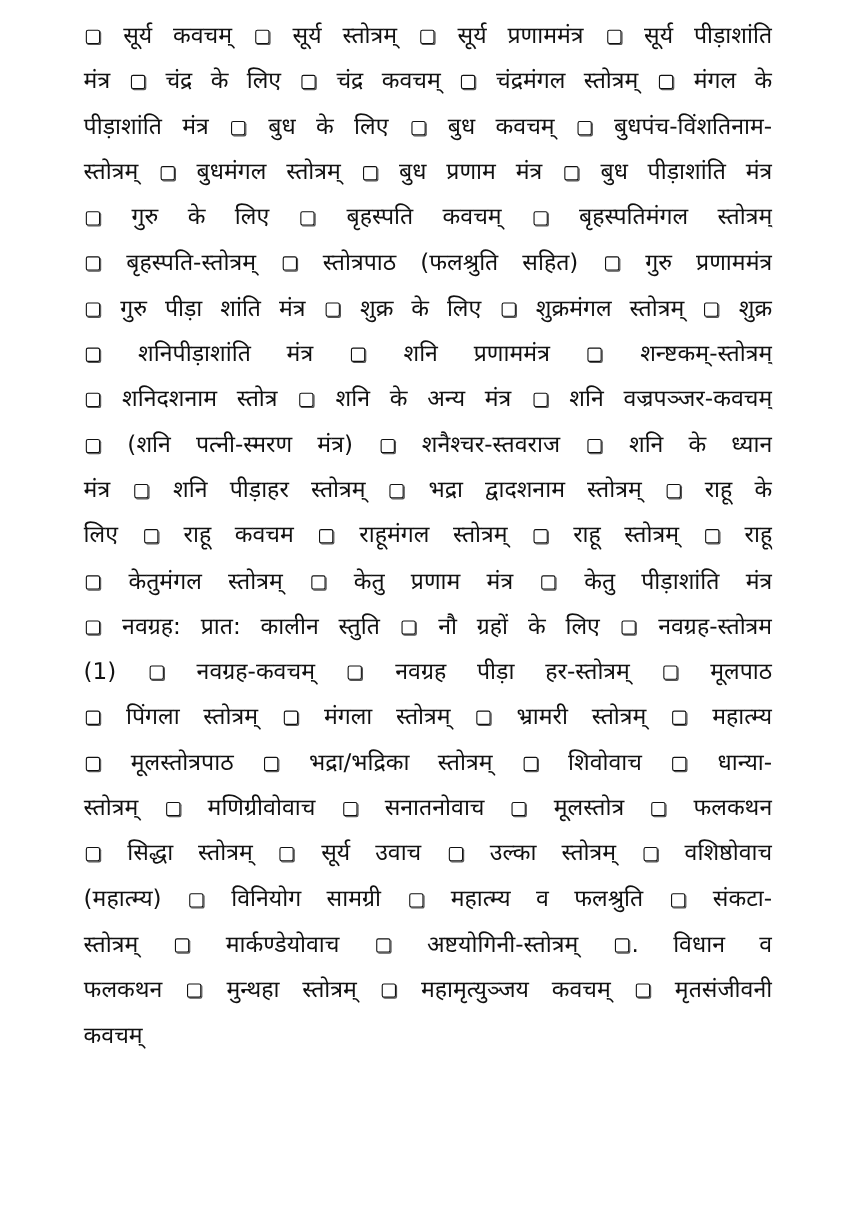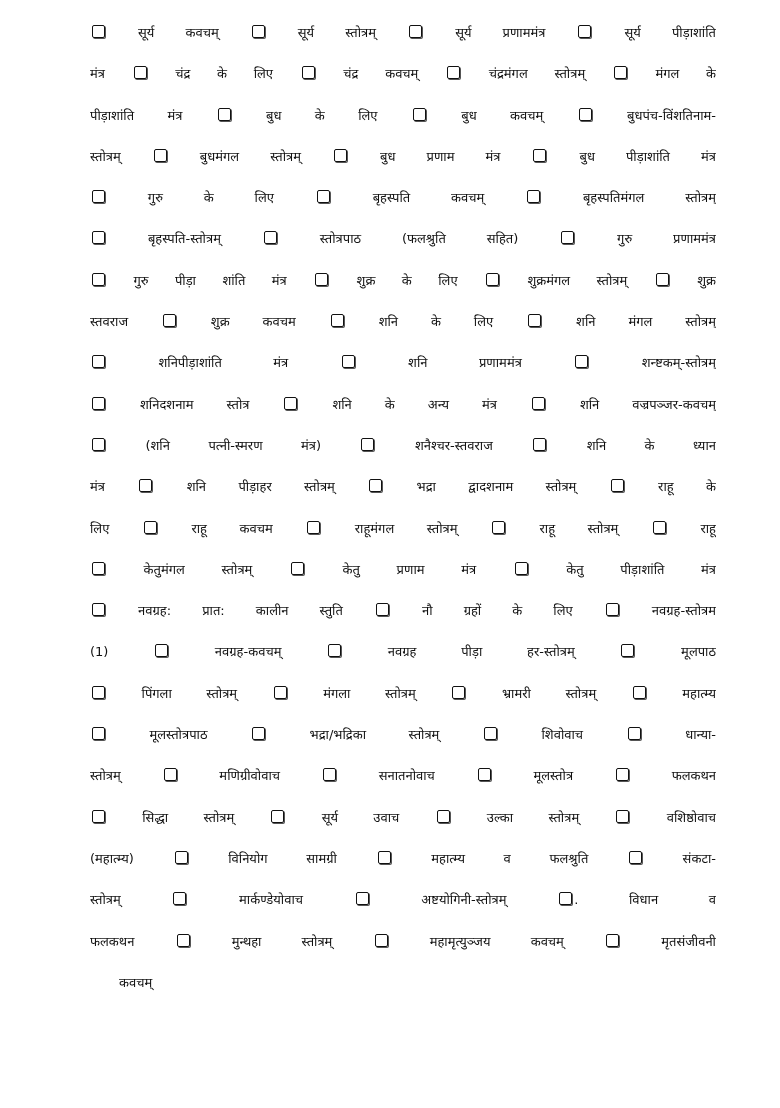--- a/index.html
+++ b/index.html
@@ -1,35 +1,35 @@
 <!DOCTYPE html>
 <html><head>
 <meta charset="utf-8">
 <style>
   html, body { margin: 0; padding: 0; background: #ffffff; }
   body { width: 780px; height: 1108px; overflow: hidden; position: relative; }
   .page {
     position: absolute;
-    left: 90px;
+    left: 76px;
     top: 12px;
     width: 626px;
     font-family: "DejaVu Sans", "Liberation Sans", sans-serif;
-    font-size: 13px;
+    font-size: 21px;
     line-height: 41.3px;
     color: #111;
   }
   .line {
     display: block;
     height: 41.3px;
     white-space: nowrap;
     text-align: justify;
     text-align-last: justify;
     overflow: hidden;
   }
-  .line.last { text-align-last: left; margin-left: 29px; }
+  .line.last { text-align-last: left; }
   .box {
     display: inline-block;
     width: 11px;
     height: 11px;
     border: 1.6px solid #111;
     border-radius: 2px;
     box-shadow: 1px 1px 0 #555;
     margin: 0 2px;
     vertical-align: -1px;
   }
@@ -38,21 +38,20 @@
 <body>
 
 <div class="page" id="page">
     <div class="line"><span class="box"></span><span> सूर्य कवचम् </span><span class="box"></span><span> सूर्य स्तोत्रम् </span><span class="box"></span><span> सूर्य प्रणाममंत्र </span><span class="box"></span><span> सूर्य पीड़ाशांति</span></div>
     <div class="line"><span>मंत्र </span><span class="box"></span><span> चंद्र के लिए </span><span class="box"></span><span> चंद्र कवचम् </span><span class="box"></span><span> चंद्रमंगल स्तोत्रम् </span><span class="box"></span><span> मंगल के</span></div>
     <div class="line"><span>पीड़ाशांति मंत्र </span><span class="box"></span><span> बुध के लिए </span><span class="box"></span><span> बुध कवचम् </span><span class="box"></span><span> बुधपंच-विंशतिनाम-</span></div>
     <div class="line"><span>स्तोत्रम् </span><span class="box"></span><span> बुधमंगल स्तोत्रम् </span><span class="box"></span><span> बुध प्रणाम मंत्र </span><span class="box"></span><span> बुध पीड़ाशांति मंत्र</span></div>
     <div class="line"><span class="box"></span><span> गुरु के लिए </span><span class="box"></span><span> बृहस्पति कवचम् </span><span class="box"></span><span> बृहस्पतिमंगल स्तोत्रम्</span></div>
     <div class="line"><span class="box"></span><span> बृहस्पति-स्तोत्रम् </span><span class="box"></span><span> स्तोत्रपाठ (फलश्रुति सहित) </span><span class="box"></span><span> गुरु प्रणाममंत्र</span></div>
     <div class="line"><span class="box"></span><span> गुरु पीड़ा शांति मंत्र </span><span class="box"></span><span> शुक्र के लिए </span><span class="box"></span><span> शुक्रमंगल स्तोत्रम् </span><span class="box"></span><span> शुक्र</span></div>
-    <div class="line"><span>स्तवराज </span><span class="box"></span><span> शुक्र कवचम </span><span class="box"></span><span> शनि के लिए </span><span class="box"></span><span> शनि मंगल स्तोत्रम्</span></div>
     <div class="line"><span class="box"></span><span> शनिपीड़ाशांति मंत्र </span><span class="box"></span><span> शनि प्रणाममंत्र </span><span class="box"></span><span> शन्ष्टकम्-स्तोत्रम्</span></div>
     <div class="line"><span class="box"></span><span> शनिदशनाम स्तोत्र </span><span class="box"></span><span> शनि के अन्य मंत्र </span><span class="box"></span><span> शनि वज्रपञ्जर-कवचम्</span></div>
     <div class="line"><span class="box"></span><span> (शनि पत्नी-स्मरण मंत्र) </span><span class="box"></span><span> शनैश्चर-स्तवराज </span><span class="box"></span><span> शनि के ध्यान</span></div>
     <div class="line"><span>मंत्र </span><span class="box"></span><span> शनि पीड़ाहर स्तोत्रम् </span><span class="box"></span><span> भद्रा द्वादशनाम स्तोत्रम् </span><span class="box"></span><span> राहू के</span></div>
     <div class="line"><span>लिए </span><span class="box"></span><span> राहू कवचम </span><span class="box"></span><span> राहूमंगल स्तोत्रम् </span><span class="box"></span><span> राहू स्तोत्रम् </span><span class="box"></span><span> राहू</span></div>
     <div class="line"><span class="box"></span><span> केतुमंगल स्तोत्रम् </span><span class="box"></span><span> केतु प्रणाम मंत्र </span><span class="box"></span><span> केतु पीड़ाशांति मंत्र</span></div>
     <div class="line"><span class="box"></span><span> नवग्रह: प्रात: कालीन स्तुति </span><span class="box"></span><span> नौ ग्रहों के लिए </span><span class="box"></span><span> नवग्रह-स्तोत्रम</span></div>
     <div class="line"><span>(1) </span><span class="box"></span><span> नवग्रह-कवचम् </span><span class="box"></span><span> नवग्रह पीड़ा हर-स्तोत्रम् </span><span class="box"></span><span> मूलपाठ</span></div>
     <div class="line"><span class="box"></span><span> पिंगला स्तोत्रम् </span><span class="box"></span><span> मंगला स्तोत्रम् </span><span class="box"></span><span> भ्रामरी स्तोत्रम् </span><span class="box"></span><span> महात्म्य</span></div>
     <div class="line"><span class="box"></span><span> मूलस्तोत्रपाठ </span><span class="box"></span><span> भद्रा/भद्रिका स्तोत्रम् </span><span class="box"></span><span> शिवोवाच </span><span class="box"></span><span> धान्या-</span></div>

